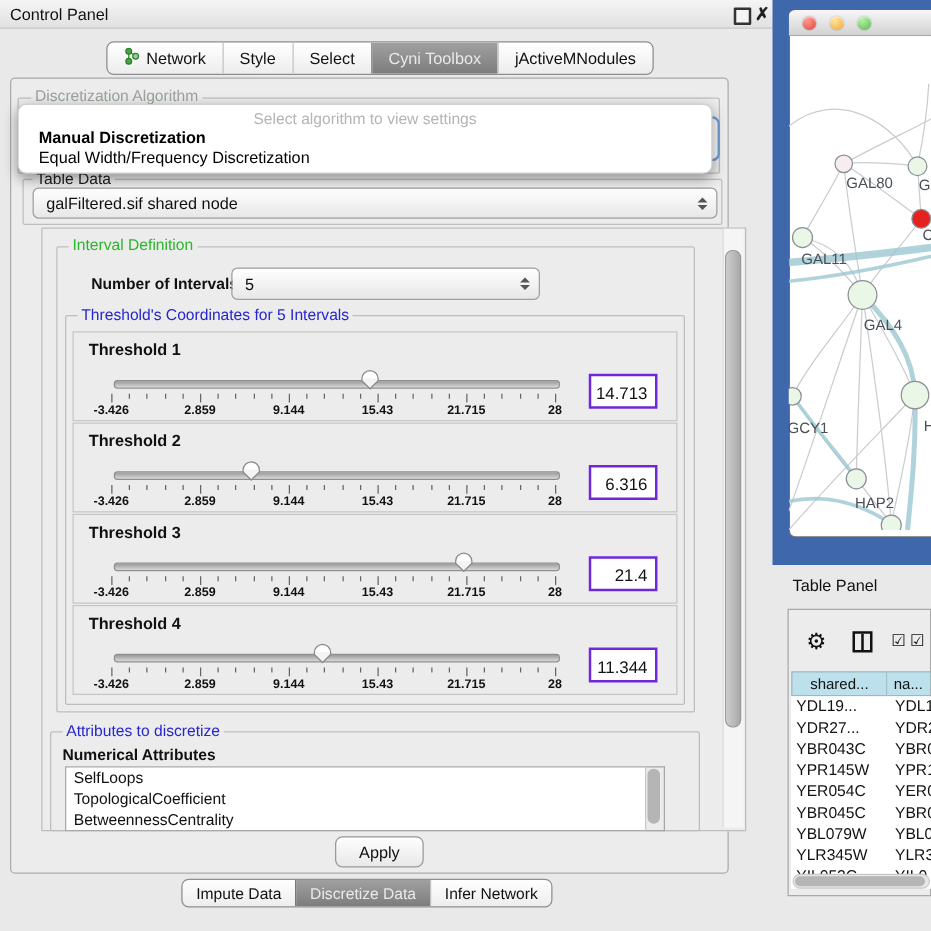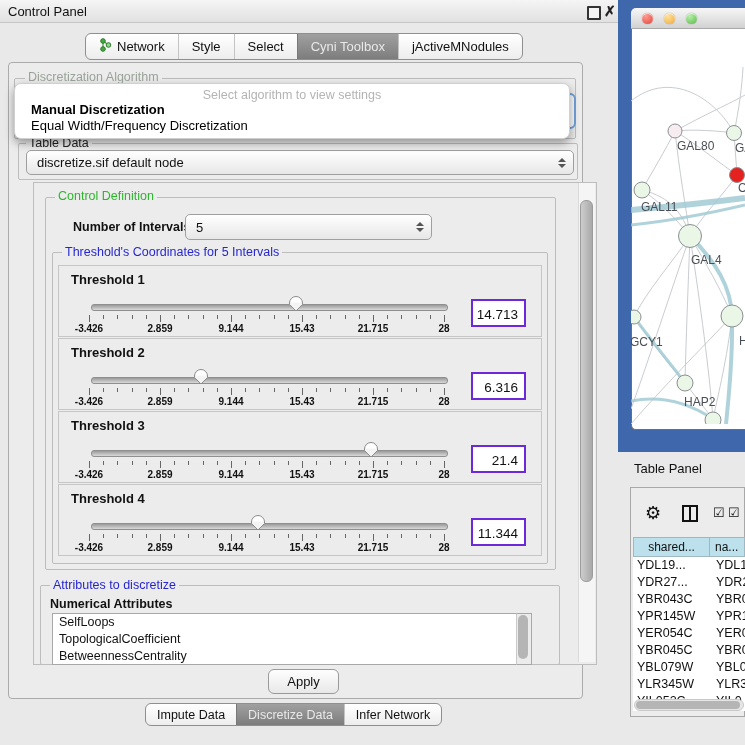--- a/index.html
+++ b/index.html
@@ -150,33 +150,33 @@
     <div class="pop-ph">Select algorithm to view settings</div>
     <div id="pop-items">
         <div class="pop-item" style="top: 18px; font-weight: bold; padding-left: 13px;">Manual Discretization</div>
         <div class="pop-item" style="top: 34px; font-weight: normal; padding-left: 13px;">Equal Width/Frequency Discretization</div>
       </div>
   </div>
 
   <div class="abs groupbox" style="left:18px;top:143px;width:558px;height:35px;"></div>
   <div class="abs grouplabel" style="left:26px;top:137px;color:#222;">Table Data</div>
   <div class="combo" style="left:26px;top:150px;width:546px;height:23px;">
-    <span class="val">discretize.sif default node</span>
+    <span class="val">galFiltered.sif shared node</span>
     <span class="stepper">
         <i class="up"></i>
         <i class="dn"></i>
       </span>
   </div>
 
   <div class="abs viewport"></div>
   <div class="abs vsb-track"></div>
   <div class="abs vsb-thumb"></div>
 
   <div class="abs groupbox" style="left:45px;top:197px;width:509px;height:371px;"></div>
-  <div class="abs grouplabel g-green" style="left:55px;top:190px;">Control Definition</div>
+  <div class="abs grouplabel g-green" style="left:55px;top:190px;">Interval Definition</div>
 
   <div class="abs" style="left:73px;top:220px;font-weight:bold;font-size:12.5px;">Number of Intervals</div>
   <div class="combo" style="left:185px;top:214px;width:245px;height:24px;">
     <span class="val">5</span>
     <span class="stepper">
         <i class="up"></i>
         <i class="dn"></i>
       </span>
   </div>
 

